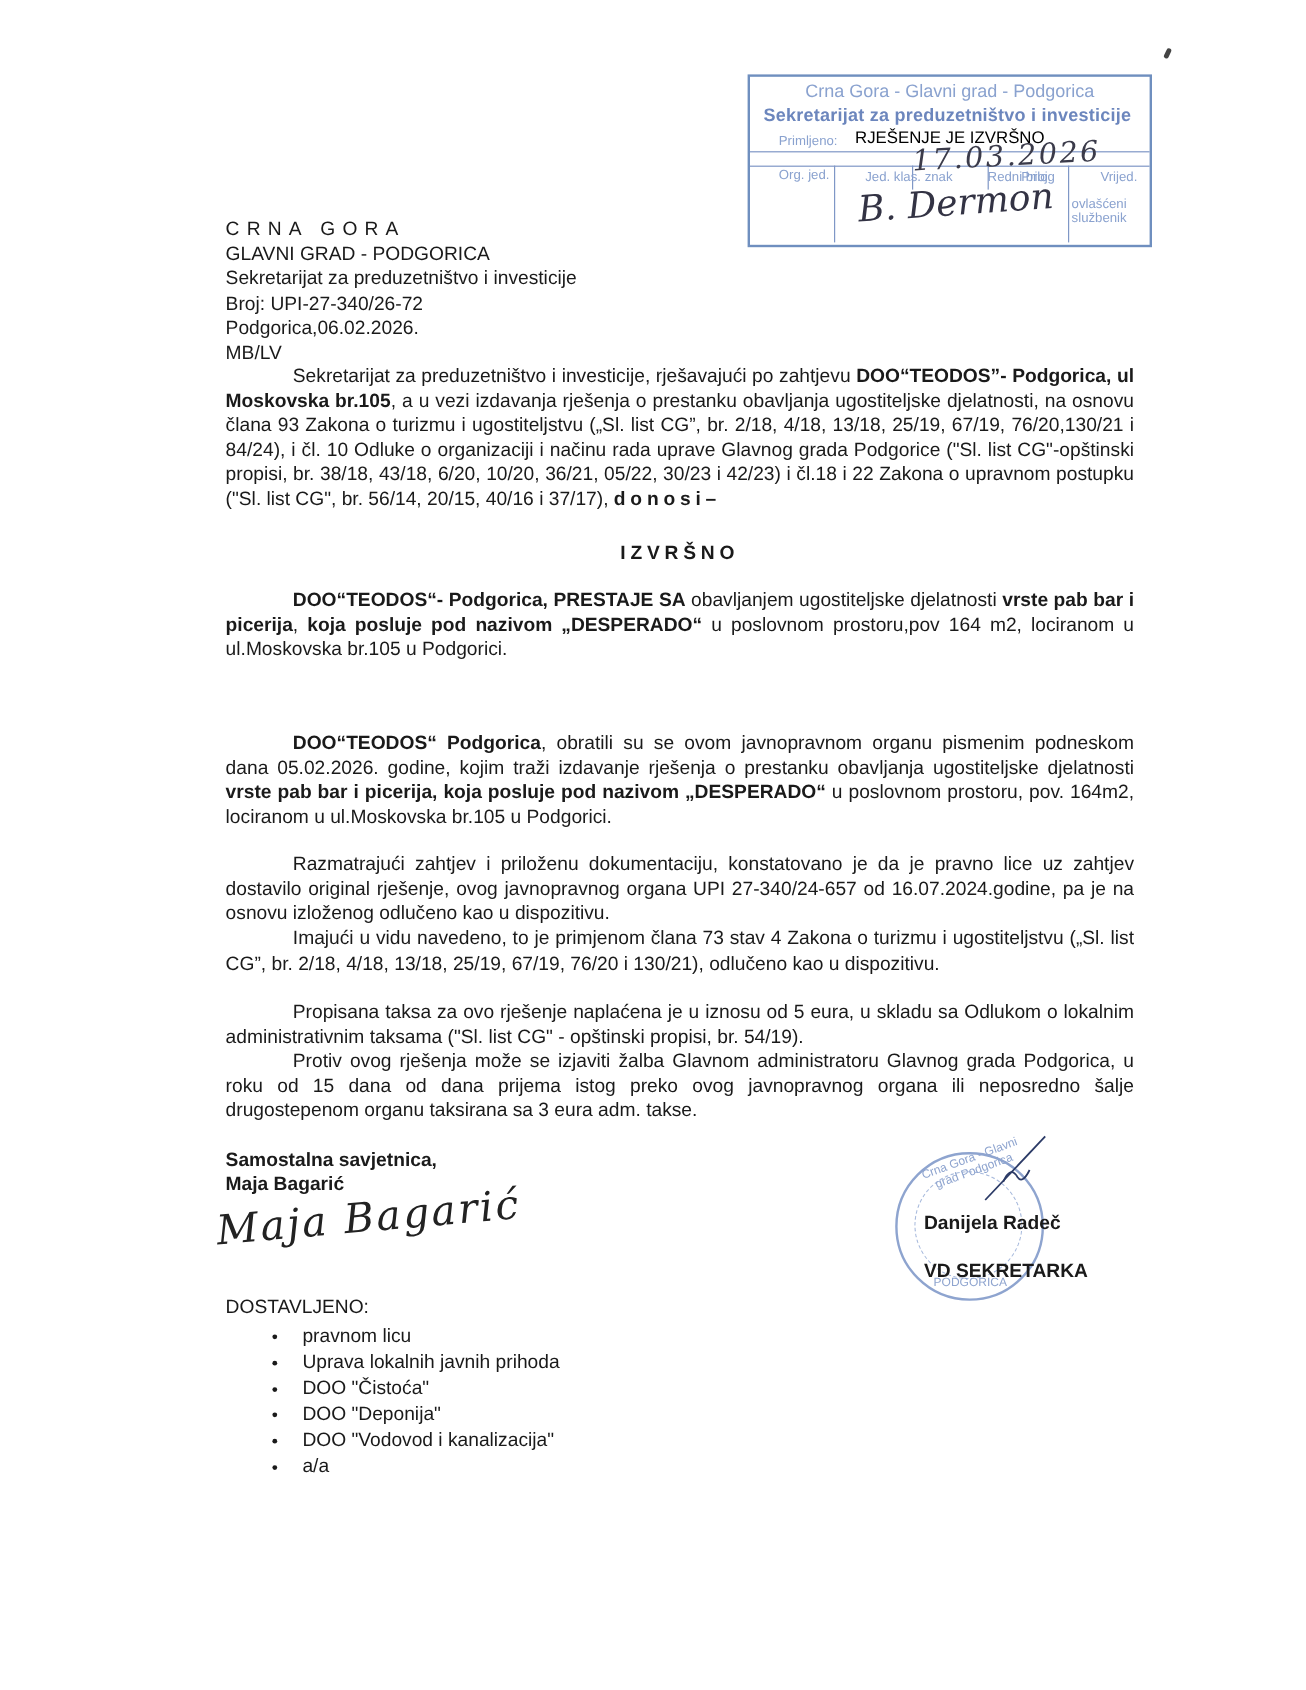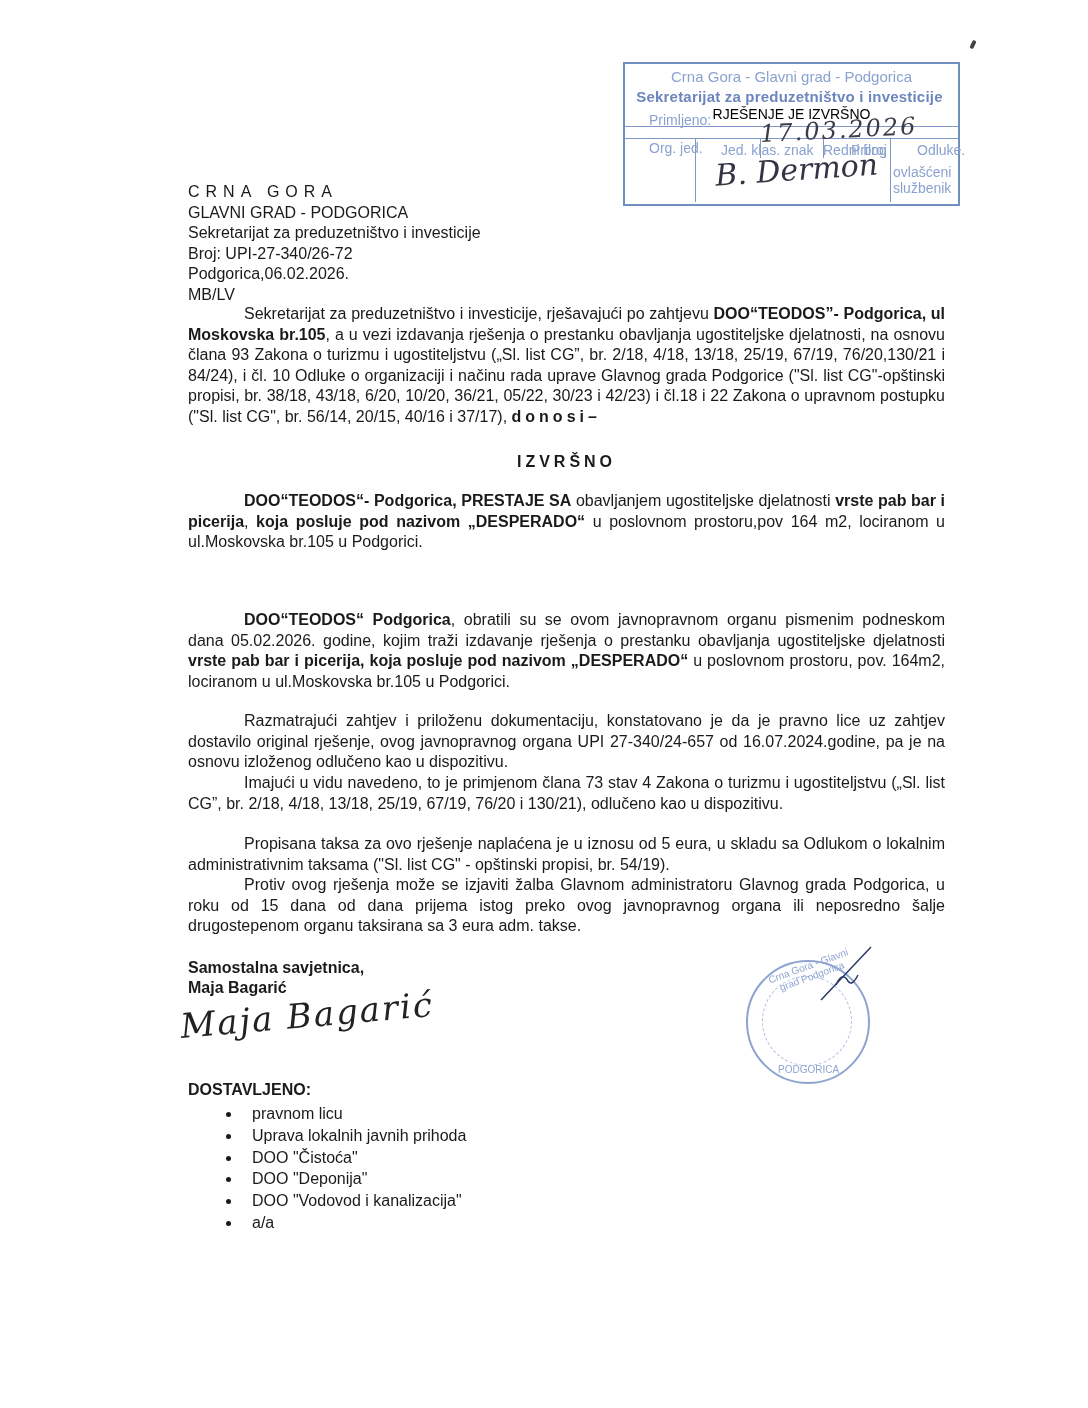--- a/index.html
+++ b/index.html
@@ -8,21 +8,21 @@
   .page { position: absolute; left: 16px; top: 0; width: 1088px; height: 1276px; }
 
   
   .stamp { position: absolute; left: 607px; top: 62px; width: 333px; height: 140px;
            border: 2px solid #6f8fbf; color: #7a93c2; font-size: 12px; }
   .stamp .row1 { position: absolute; left: 0; right: 0; top: 4px; text-align: center; font-size: 15px; color: #8aa2cf; }
   .stamp .row2 { position: absolute; left: -14px; right: -10px; top: 24px; text-align: center; font-size: 15px; color: #6c86bd; font-weight: bold; letter-spacing: 0.2px; }
   .stamp .row3 { position: absolute; left: 0; right: 0; top: 42px; text-align: center; font-size: 14px; color: #000000; }
   .stamp .hline { position: absolute; left: 0; right: 0; height: 1px; background: #7f97c6; }
   .stamp .vline { position: absolute; width: 1px; background: #7f97c6; }
-  .stamp .cell { position: absolute; font-size: 14px; color: #8aa2cf; padding-left: 20px; }
+  .stamp .cell { position: absolute; font-size: 11px; color: #8aa2cf; padding-left: 20px; }
   .stamp .hand-date { position: absolute; left: 135px; top: 52px; font-family: "DejaVu Serif", serif; font-style: italic; font-size: 24px; color: #3b3b4a; letter-spacing: 2px; transform: rotate(-3deg); }
   .stamp .hand-sig { position: absolute; left: 90px; top: 88px; font-family: "DejaVu Serif", serif; font-style: italic; font-size: 30px; color: #333344; transform: rotate(-4deg); }
   .corner-mark { position: absolute; left: 955px; top: 40px; width: 4px; height: 9px; background: #444; transform: rotate(25deg); border-radius: 2px; }
 
   
   .hdr { position: absolute; left: 172px; top: 182px; font-size: 16px; line-height: 20.5px; }
   .hdr .country { letter-spacing: 6px; font-size: 16px; }
 
   
   .txt { position: absolute; left: 172px; width: 757px; font-size: 16px; line-height: 20.6px; text-align: justify; }
@@ -35,21 +35,21 @@
   .signer-left { position: absolute; left: 172px; top: 958px; font-size: 16px; font-weight: bold; line-height: 20px; }
   .sig-left { position: absolute; left: 164px; top: 995px; font-family: "DejaVu Serif", serif; font-style: italic; font-size: 34px; color: #222; transform: rotate(-5deg); letter-spacing: 2px; }
   .round-stamp { position: absolute; left: 730px; top: 960px; width: 120px; height: 120px; border-radius: 50%; border: 2px solid #8ea4cf; }
   .round-stamp .inner { position: absolute; left: 14px; top: 14px; width: 88px; height: 88px; border-radius: 50%; border: 1px dashed #a9bbdd; }
   .round-stamp .ring-text { position: absolute; font-size: 10px; color: #8ea4cf; }
   .signer-right { position: absolute; left: 754px; top: 1000px; font-size: 16px; font-weight: bold; line-height: 40px; }
   .sig-right { position: absolute; left: 800px; top: 945px; width: 60px; height: 60px; }
 
   
   .dist { position: absolute; left: 172px; top: 1081px; font-size: 16px; }
-  .dist .title { font-weight: bold; }
+  .dist .title { font-weight: normal; }
   .dist ul { margin: 4px 0 0 0; padding-left: 54px; list-style: disc; }
   .dist li { line-height: 21.8px; padding-left: 10px; }
 </style>
 </head>
 <body>
 
 <div class="page">
 
   <div class="corner-mark"></div>
 
@@ -61,21 +61,21 @@
     <div class="cell" style="left:4px;top:48px;">Primljeno:</div>
     <div class="hline" style="top:74px"></div>
     <div class="vline" style="left:70px;top:74px;height:64px"></div>
     <div class="vline" style="left:135px;top:74px;height:20px"></div>
     <div class="vline" style="left:198px;top:74px;height:20px"></div>
     <div class="vline" style="left:265px;top:74px;height:64px"></div>
     <div class="cell" style="left:4px;top:76px;">Org. jed.</div>
     <div class="cell" style="left:76px;top:78px;">Jed. klas. znak</div>
     <div class="cell" style="left:142px;top:78px;margin-left:36px;">Redni broj</div>
     <div class="cell" style="left:206px;top:78px;">Prilog</div>
-    <div class="cell" style="left:272px;top:78px;">Odluke.</div>
+    <div class="cell" style="left:272px;top:78px;">Vrijed.</div>
     <div class="cell" style="left:204px;top:100px;margin-left:44px;">ovlašćeni službenik</div>
     <div class="hand-date">17.03.2026</div>
     <div class="hand-sig">B. Dermon</div>
   </div>
 
   <div class="hdr">
     <div class="country">CRNA GORA</div>
     <div>GLAVNI GRAD - PODGORICA</div>
     <div>Sekretarijat za  preduzetništvo i investicije</div>
     <div>Broj: UPI-27-340/26-72</div>
@@ -106,20 +106,24 @@
   <div class="round-stamp">
     <div class="inner"></div>
     <div class="ring-text" style="left:12px;top:-2px;width:100px;text-align:center;transform:rotate(-20deg);">Crna Gora - Glavni grad Podgorica</div>
     <div class="ring-text" style="left:30px;top:102px;">PODGORICA</div>
   </div>
   <svg class="sig-right" viewBox="0 0 60 60">
     <path d="M5 55 L55 2" stroke="#2b3a66" stroke-width="1.5" fill="none"></path>
     <path d="M20 40 q6 -14 12 -4 q4 6 10 -6" stroke="#2b3a66" stroke-width="1.5" fill="none"></path>
   </svg>
 
+  <div class="signer-right">
+    <div>Danijela Radeč</div>
+    <div>VD SEKRETARKA</div>
+  </div>
 
   <div class="dist">
     <div class="title">DOSTAVLJENO:</div>
     <ul>
       <li>pravnom licu</li>
       <li>Uprava lokalnih javnih prihoda</li>
       <li>DOO "Čistoća"</li>
       <li>DOO "Deponija"</li>
       <li>DOO "Vodovod i kanalizacija"</li>
       <li>a/a</li>

